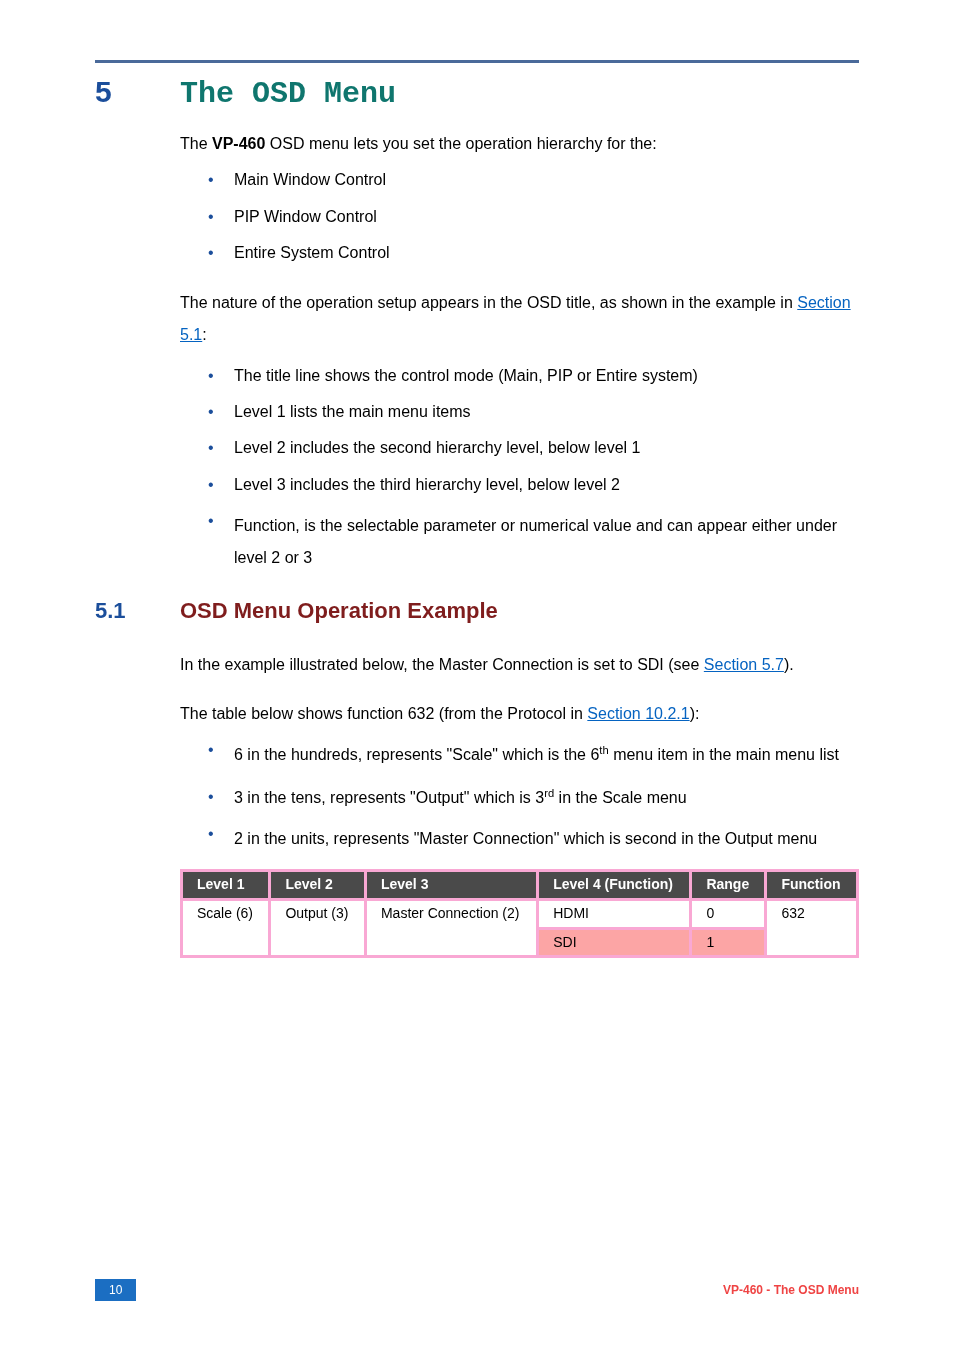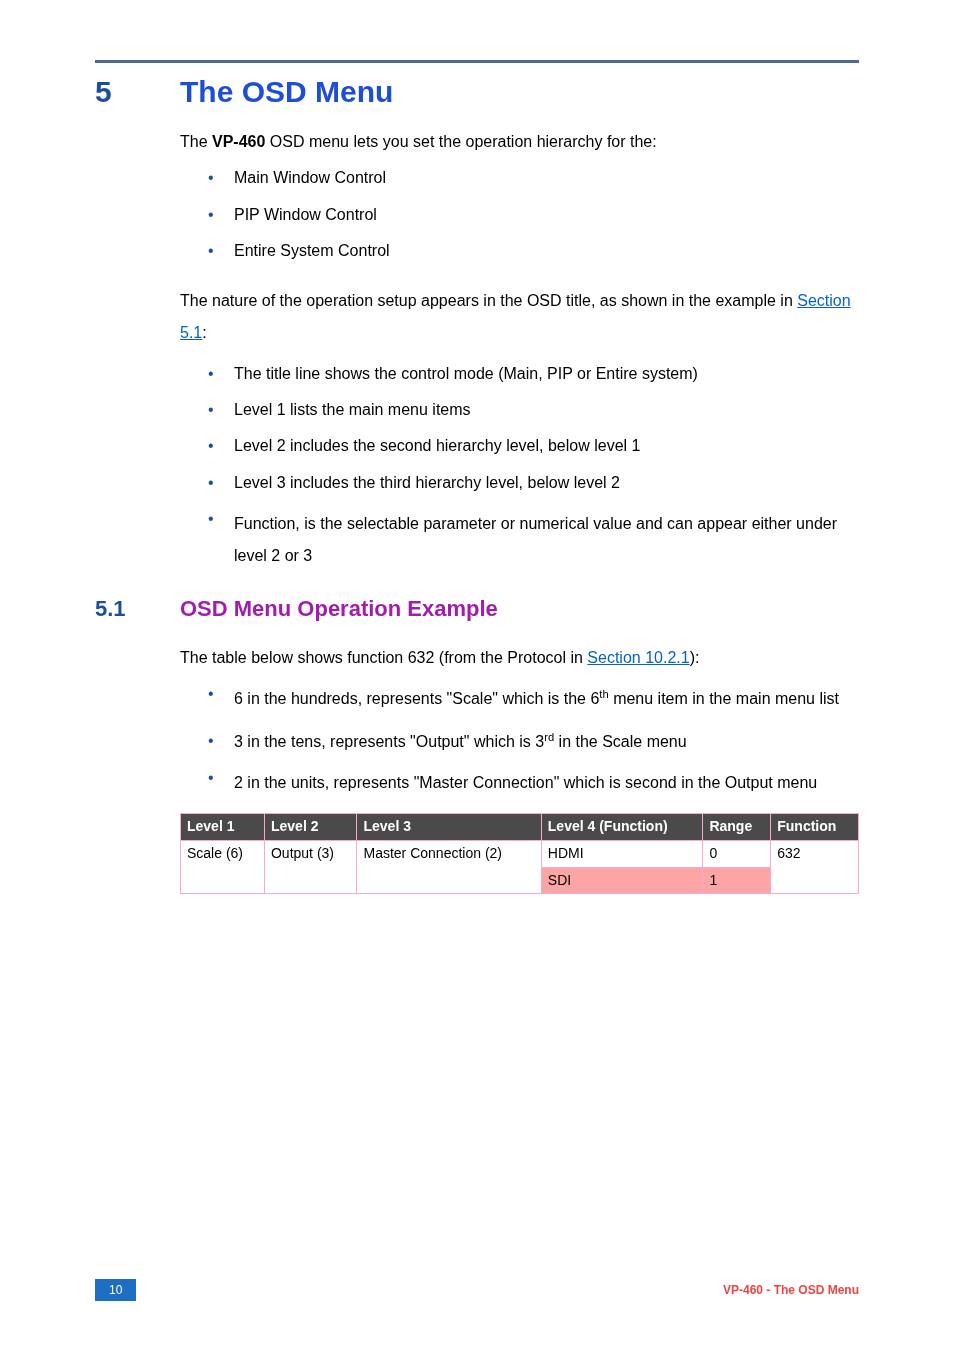--- a/index.html
+++ b/index.html
@@ -27,21 +27,22 @@
   .section-num {
     font-size: 30px;
     font-weight: bold;
     color: #1b4e9b;
     width: 85px;
     flex-shrink: 0;
   }
   .section-title {
     font-size: 30px;
     font-weight: bold;
-    color: #1d4ed8;
+    color: #0f766e;
+    font-family: Liberation Mono, monospace;
   }
   .content {
     margin-left: 85px;
     font-size: 16px;
     line-height: 1.4;
   }
   .para {
     margin: 22px 0 8px 0;
   }
   .bullets {
@@ -79,32 +80,32 @@
   .sub-num {
     font-size: 22px;
     font-weight: bold;
     color: #1b4e9b;
     width: 85px;
     flex-shrink: 0;
   }
   .sub-title {
     font-size: 22px;
     font-weight: bold;
-    color: #a21caf;
+    color: #7f1d1d;
   }
 
   table.grid {
     border-collapse: collapse;
     width: 100%;
     margin-top: 4px;
     font-size: 14px;
   }
   table.grid th, table.grid td {
-    border: 1px solid #f9a8d4;
-    padding: 3px 6px;
+    border: 3px solid #f9a8d4;
+    padding: 3px 14px;
     text-align: left;
     vertical-align: top;
   }
   table.grid th {
     background: #4a4a4a;
     color: #fff;
     font-weight: bold;
   }
   .cell-shade {
     background: #fca5a5;
@@ -191,20 +192,23 @@
           <span class="bullet-dot">•</span>
           <span class="bullet-text" style="line-height:2;">Function, is the selectable parameter or numerical value and can appear either under level 2 or 3</span>
         </div>
     </div>
 
     <div class="h2-row">
       <div class="sub-num">5.1</div>
       <div class="sub-title">OSD Menu Operation Example</div>
     </div>
 
+    <p class="para" style="line-height:2;">
+      <span>In the example illustrated below, the Master Connection is set to SDI (see </span><a class="link">Section 5.7</a><span>).</span>
+    </p>
 
     <p class="para">
       <span>The table below shows function 632 (from the Protocol in </span><a class="link">Section 10.2.1</a><span>):</span>
     </p>
 
     <div class="bullets">
       <div class="bullet-row">
         <span class="bullet-dot">•</span>
         <span class="bullet-text" style="line-height:2;">
           <span>6 in the hundreds, represents "Scale" which is the 6</span><sup>th</sup><span> menu item in the main menu list</span>

